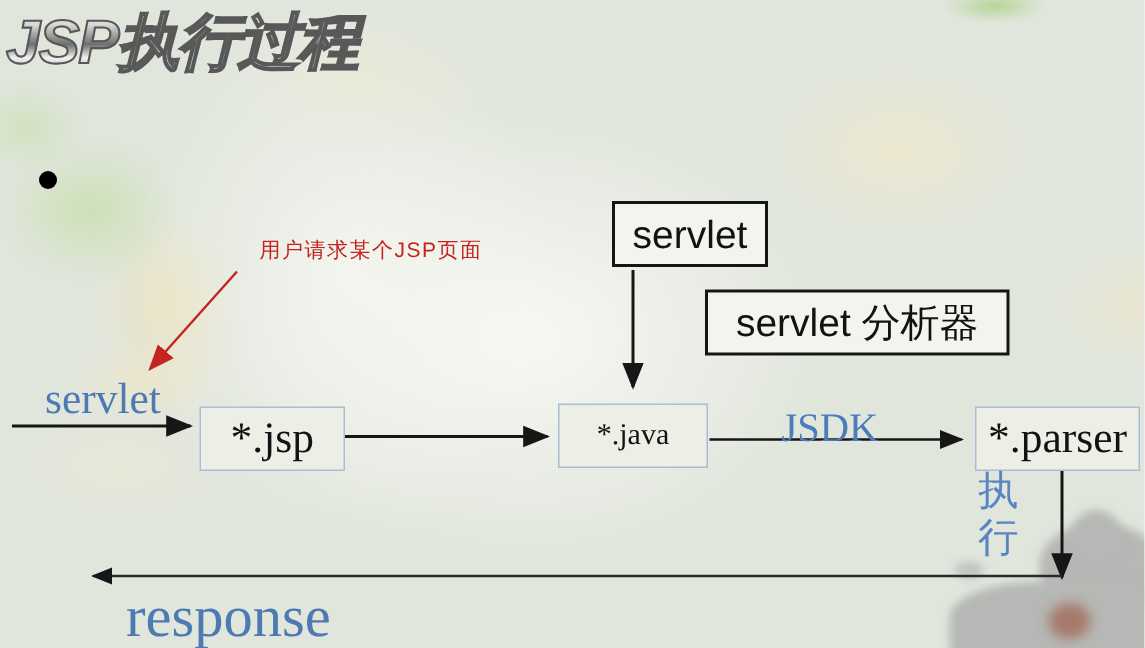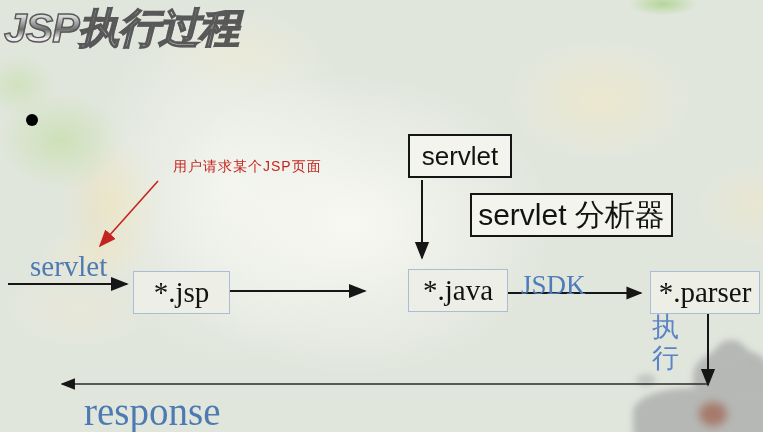--- a/index.html
+++ b/index.html
@@ -45,24 +45,24 @@
 
   .dbox{
     position:absolute;display:flex;align-items:center;justify-content:center;
     color:#121212;
   }
   .black-border{border:2px solid #151515;background:#f4f4ee;}
   .blue-border{border:1px solid #a9bcd8;background:#edeee5;}
   .serif{font-family:"Liberation Serif",serif;}
 
   .box-servlet{left:363px;top:134px;width:100px;height:40px;font-size:26px;margin-left:45px;}
-  .box-analyzer{left:470px;top:193px;width:199px;height:40px;font-size:30px;}
+  .box-analyzer{left:470px;top:193px;width:199px;height:40px;font-size:26px;}
   .box-parser{left:235px;top:249px;width:132px;height:40px;font-size:27px;color:#4e7ab2;}
   .box-jsp{left:133px;top:271px;width:95px;height:41px;font-size:29px;}
-  .box-java{left:372px;top:269px;width:98px;height:41px;font-size:29px;margin-left:36px;}
+  .box-java{left:372px;top:269px;width:98px;height:41px;font-size:20px;}
   .box-class{left:650px;top:271px;width:108px;height:41px;font-size:29px;}
 
   .lbl{position:absolute;color:#4e7ab2;}
   .lbl-request{left:30px;top:250px;font-size:29px;}
   .lbl-jsdk{left:521px;top:242px;font-size:27px;color:#4d7cba;margin-top:28px;}
   .lbl-exec{left:652px;top:312px;width:30px;font-size:27px;line-height:31px;
     word-break:break-all;color:#5b84c4;}
   .lbl-response{left:84px;top:389px;font-size:39px;}
 
   svg.arrows{position:absolute;left:0;top:0;pointer-events:none;}

